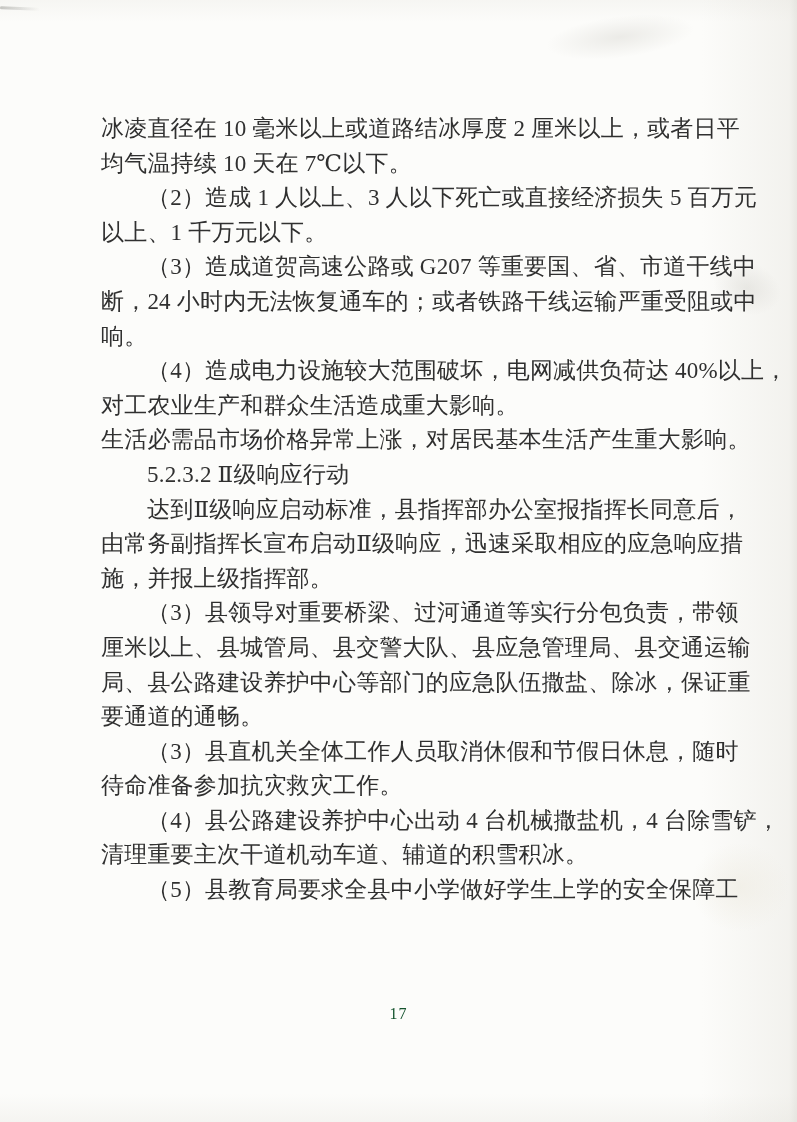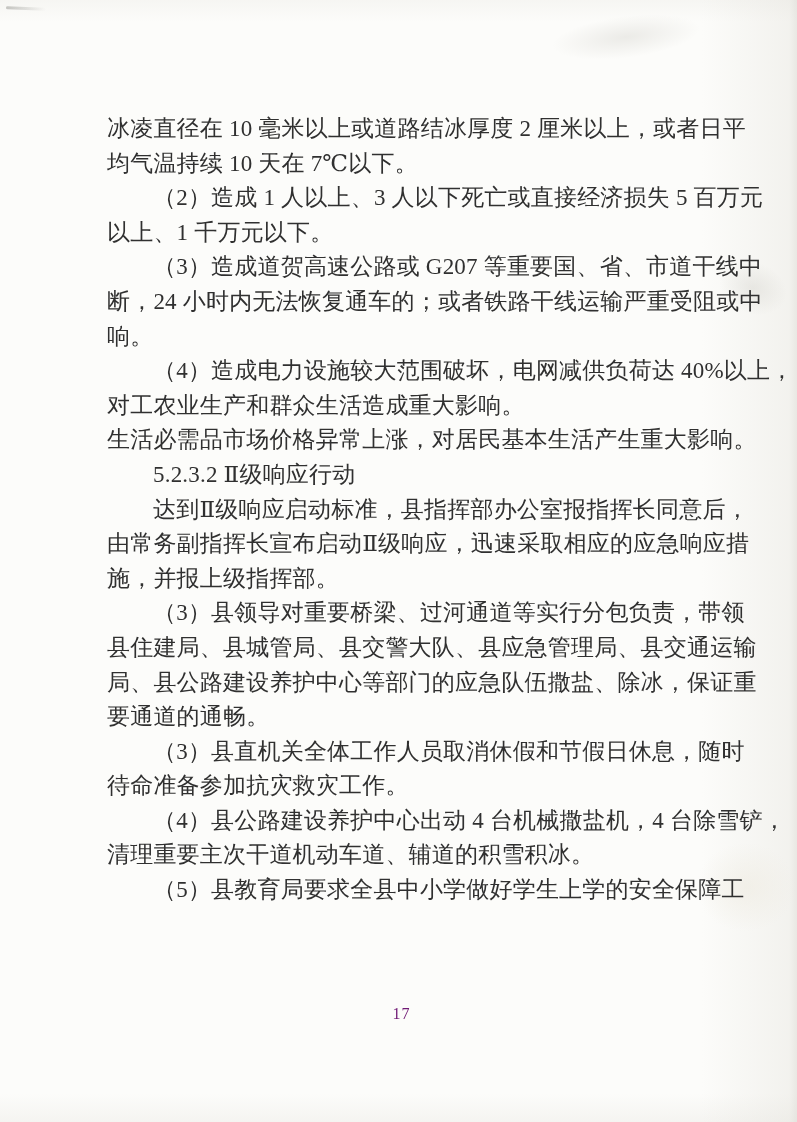--- a/index.html
+++ b/index.html
@@ -13,21 +13,20 @@
     overflow: hidden;
     background:
       linear-gradient(to right, rgba(250,250,248,0) 88%, rgba(225,223,216,0.35) 99%, rgba(214,212,205,0.5) 100%),
       linear-gradient(to bottom, rgba(235,234,229,0.35) 0%, rgba(250,250,248,0) 2%, rgba(250,250,248,0) 97.5%, rgba(228,226,220,0.3) 100%),
       #fcfcfa;
     font-family: "Liberation Serif", "DejaVu Serif", serif;
   }
   .page {
     position: absolute;
     inset: 0;
-    margin-left: 6px;
   }
   .text-block {
     position: absolute;
     left: 101px;
     top: 112px;
     width: 620px;
     font-size: 23px;
     line-height: 34.6px;
     color: #303030;
     letter-spacing: 0.2px;
@@ -40,21 +39,21 @@
     text-indent: 2em;
   }
   .page-number {
     position: absolute;
     top: 1005px;
     left: 0;
     width: 100%;
     text-align: center;
     font-size: 16px;
     letter-spacing: 1px;
-    color: #701a75;
+    color: #14532d;
   }
   
   .artifact-topline {
     position: absolute;
     left: 0;
     top: 7px;
     width: 40px;
     height: 3px;
     border-radius: 2px;
     background: linear-gradient(to right, rgba(145,145,140,0.5), rgba(145,145,140,0));
@@ -105,21 +104,21 @@
       <div class="line">断，24 小时内无法恢复通车的；或者铁路干线运输严重受阻或中</div>
       <div class="line">响。</div>
       <div class="line indent">（4）造成电力设施较大范围破坏，电网减供负荷达 40%以上，</div>
       <div class="line">对工农业生产和群众生活造成重大影响。</div>
       <div class="line">生活必需品市场价格异常上涨，对居民基本生活产生重大影响。</div>
       <div class="line indent">5.2.3.2 Ⅱ级响应行动</div>
       <div class="line indent">达到Ⅱ级响应启动标准，县指挥部办公室报指挥长同意后，</div>
       <div class="line">由常务副指挥长宣布启动Ⅱ级响应，迅速采取相应的应急响应措</div>
       <div class="line">施，并报上级指挥部。</div>
       <div class="line indent">（3）县领导对重要桥梁、过河通道等实行分包负责，带领</div>
-      <div class="line">县住建局、县城管局、县交警大队、县应急管理局、县交通运输</div>
+      <div class="line">厘米以上、县城管局、县交警大队、县应急管理局、县交通运输</div>
       <div class="line">局、县公路建设养护中心等部门的应急队伍撒盐、除冰，保证重</div>
       <div class="line">要通道的通畅。</div>
       <div class="line indent">（3）县直机关全体工作人员取消休假和节假日休息，随时</div>
       <div class="line">待命准备参加抗灾救灾工作。</div>
       <div class="line indent">（4）县公路建设养护中心出动 4 台机械撒盐机，4 台除雪铲，</div>
       <div class="line">清理重要主次干道机动车道、辅道的积雪积冰。</div>
       <div class="line indent">（5）县教育局要求全县中小学做好学生上学的安全保障工</div>
     </div>
 
   <div class="page-number">17</div>

